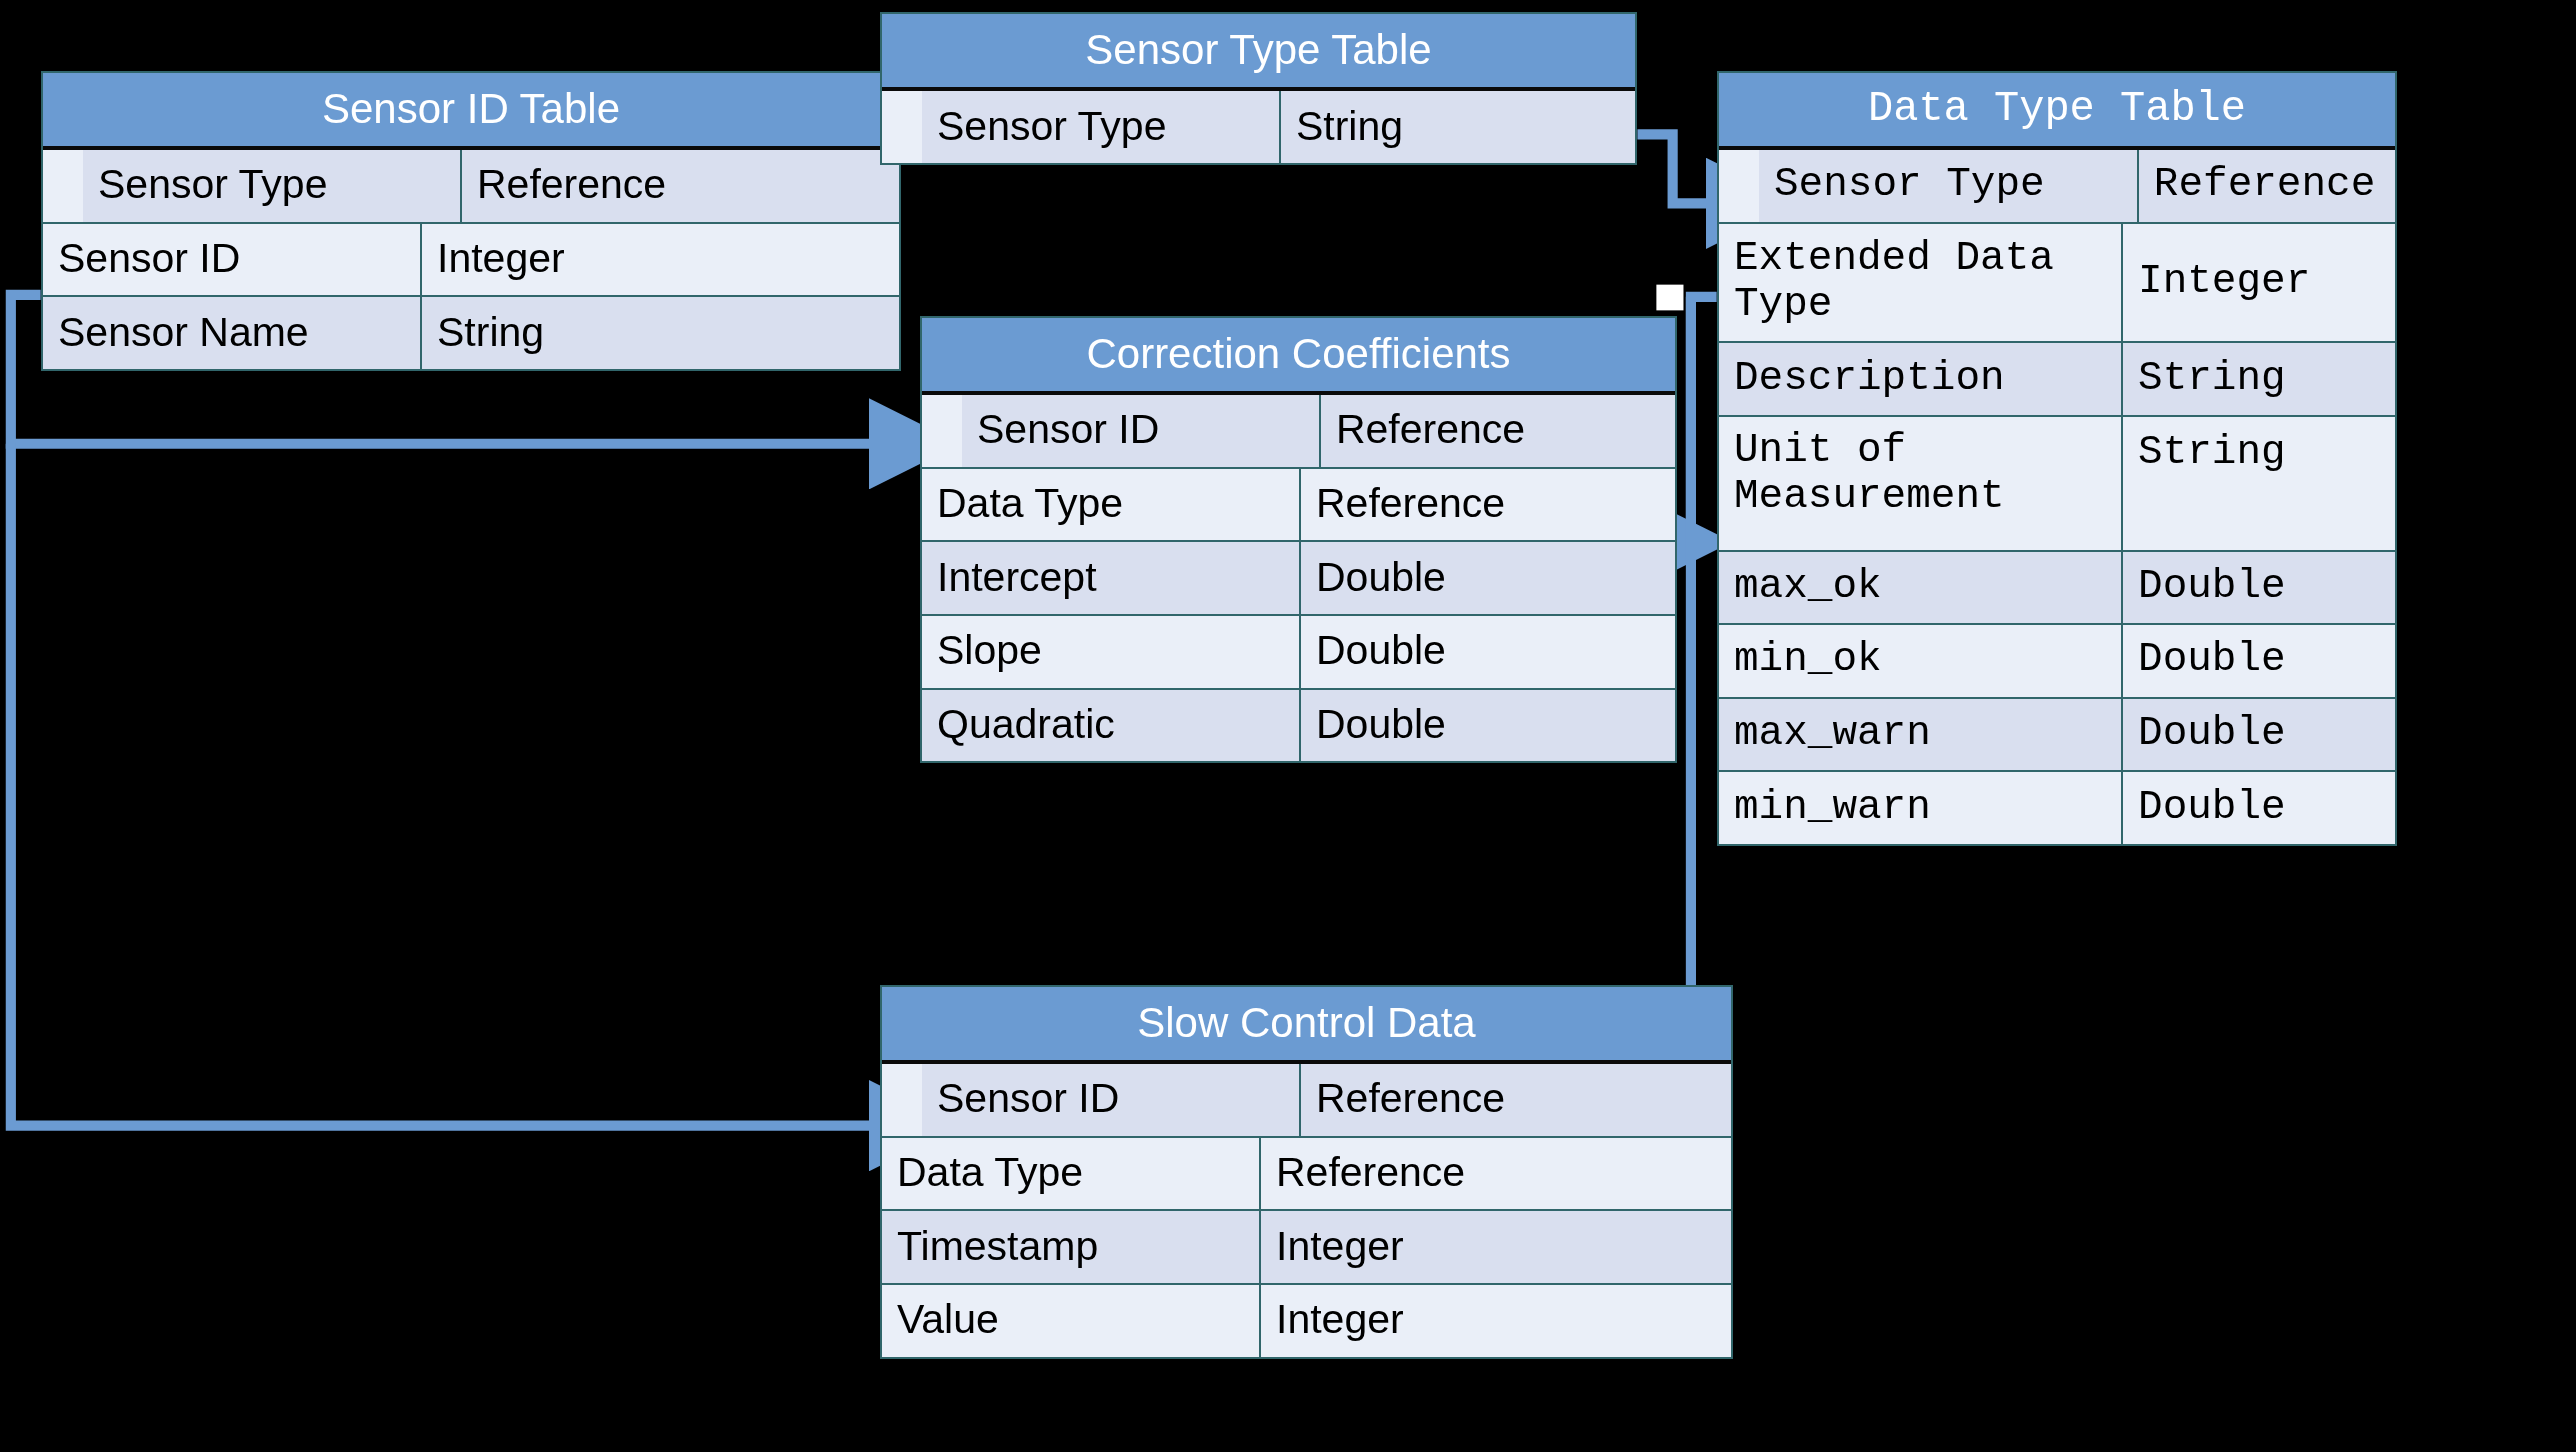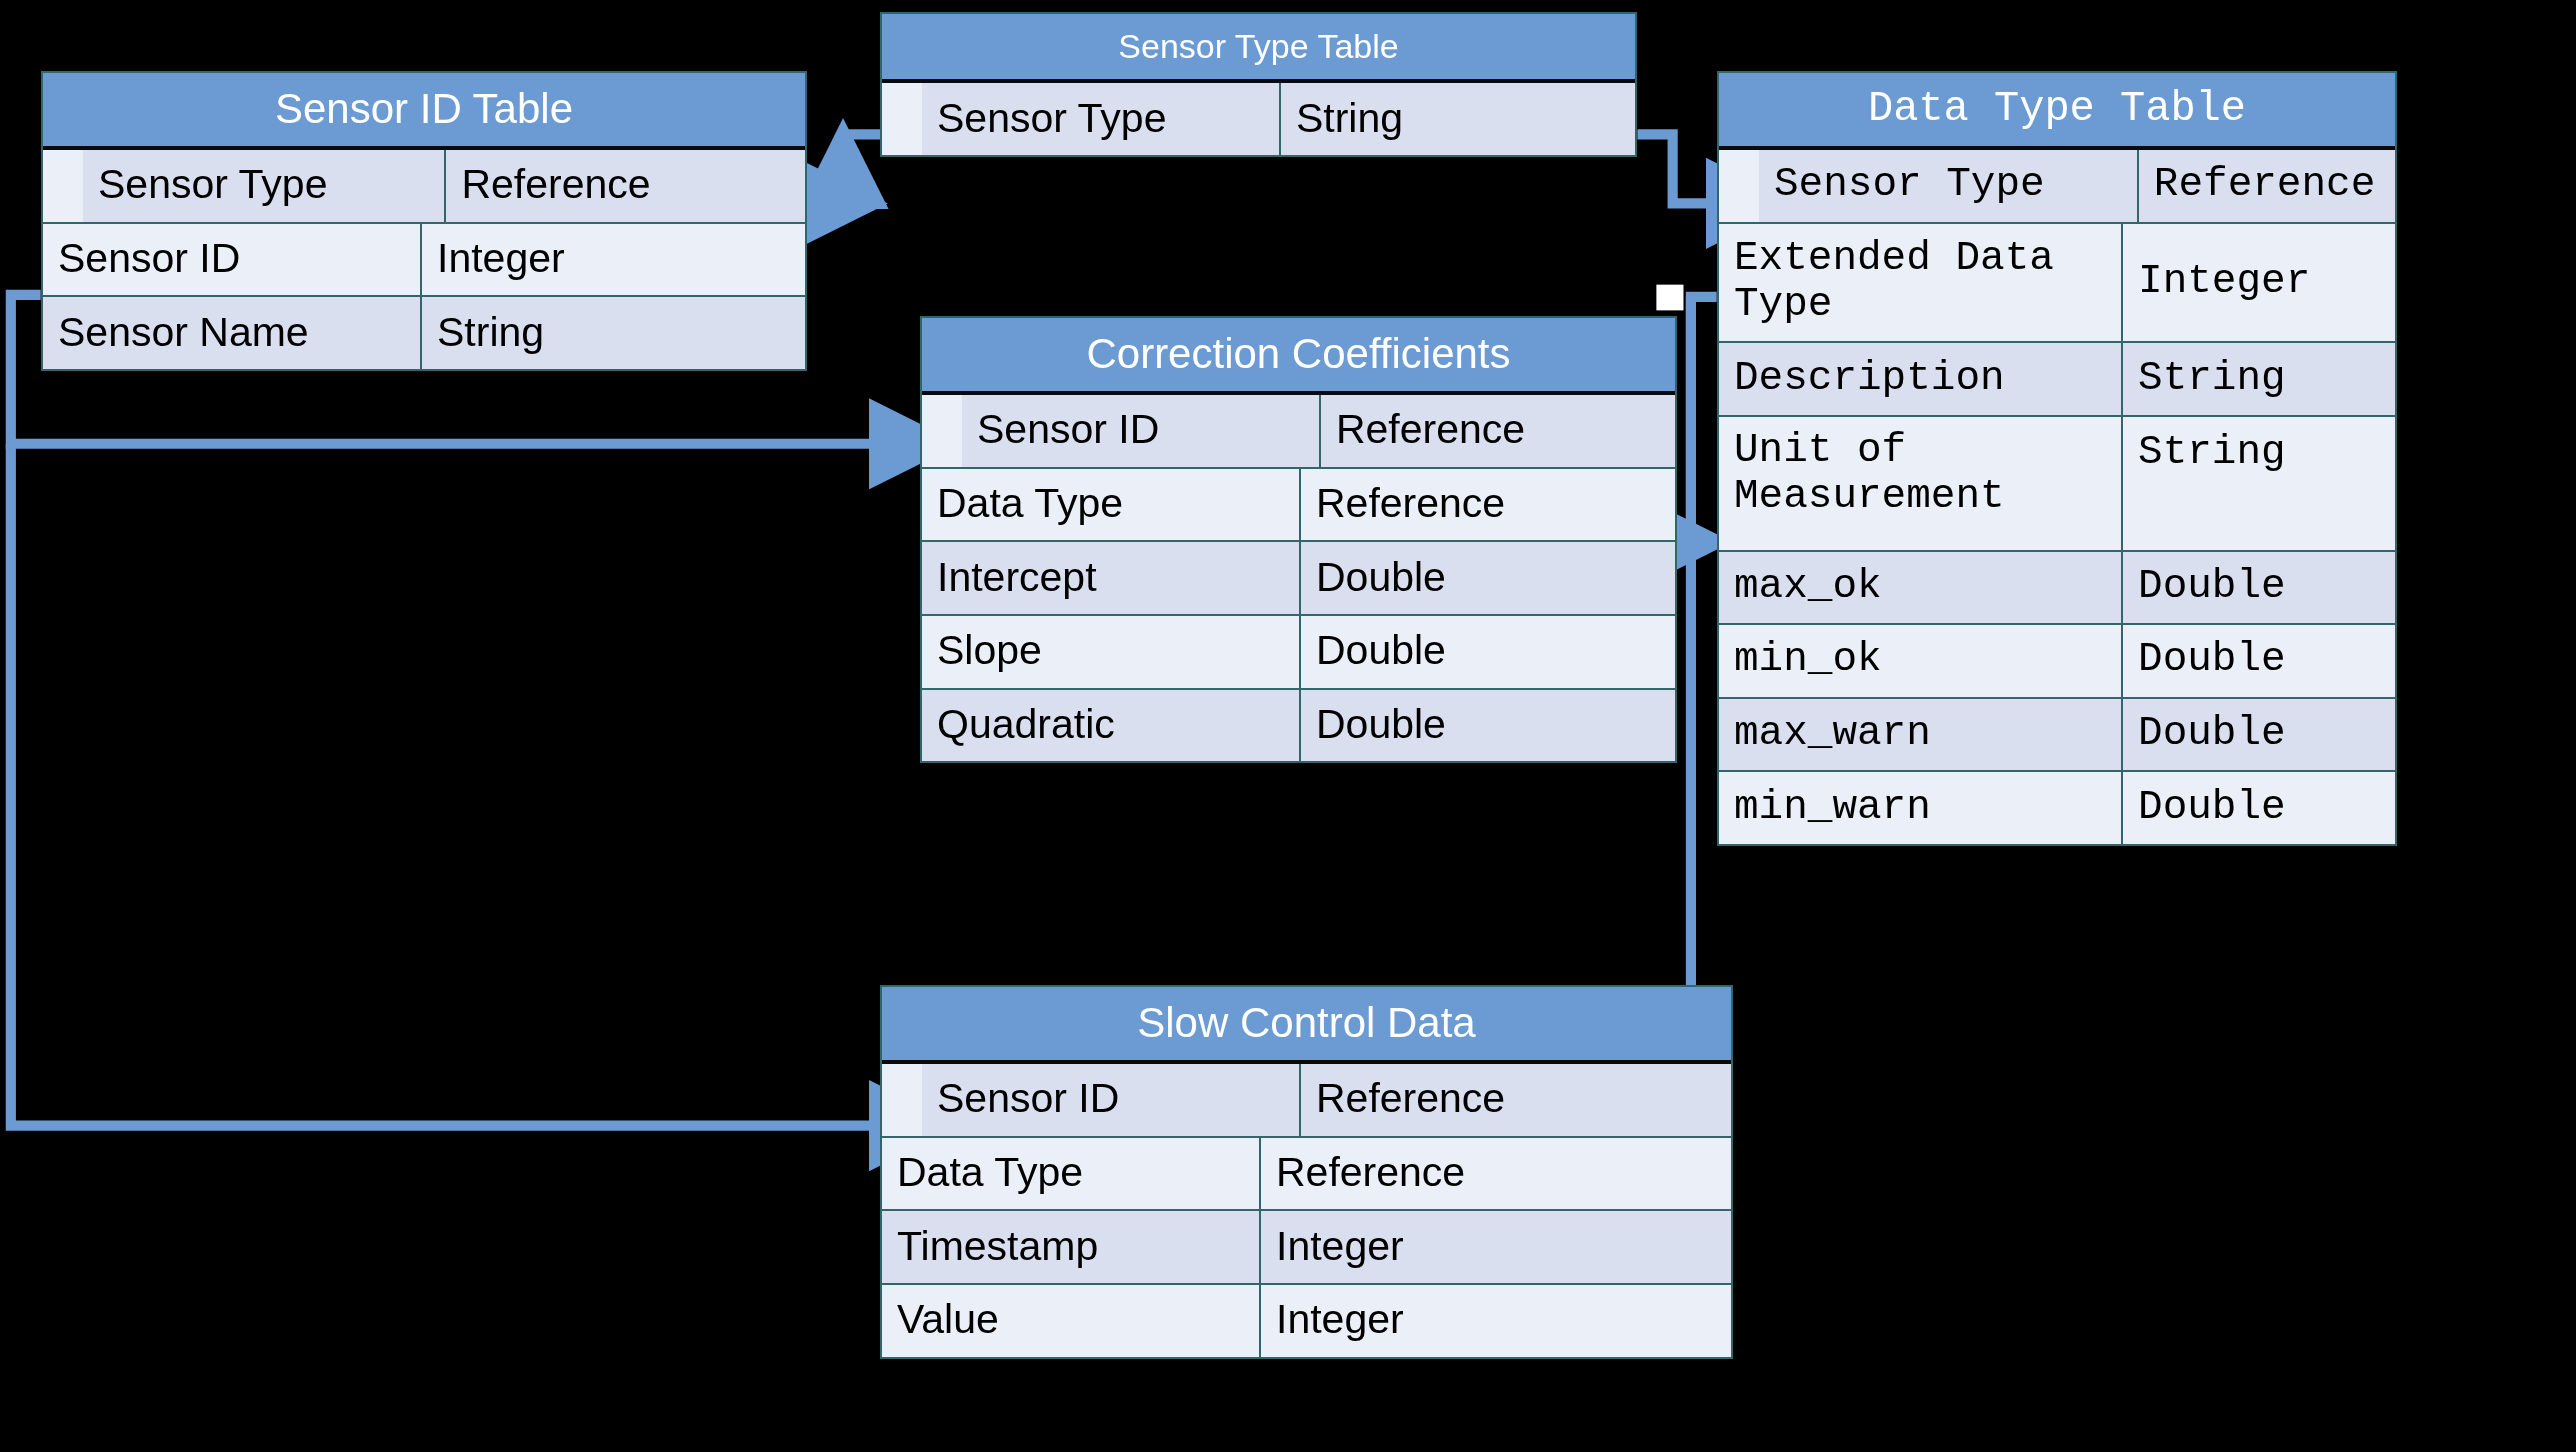--- a/index.html
+++ b/index.html
@@ -89,27 +89,27 @@
   .t-correction .cell.name { width: 379px; }
   .t-correction .cell.type { width: 374px; }
 
   .t-slow       .cell.name { width: 379px; }
   .t-slow       .cell.type { width: 374px; }
 
   .t-datatype   .cell.name { width: 508px; }
   .t-datatype   .cell.type { width: 340px; }
 
   
-  #tbl-sensor-id      { left: 41px;   top: 71px;  width: 766px; }
+  #tbl-sensor-id      { left: 41px;   top: 71px;  width: 860px; }
   #tbl-sensor-type    { left: 880px; top: 12.2px;   width: 757px; }
   #tbl-correction     { left: 920px; top: 316px;  width: 757px; }
   #tbl-slow-control   { left: 880px; top: 985px; width: 853px; }
   #tbl-data-type      { left: 1717px; top: 71px;  width: 680px; font-family: Liberation Mono, monospace; }
 
-  #tbl-sensor-type  .table-title { font-size: 34px; }
+  #tbl-sensor-type  .table-title { font-size: 42px; }
 </style>
 </head>
 <body>
 
 <div id="stage">
 
   <svg id="connectors" viewBox="0 0 3804 2145" width="2576" height="1453">
     <defs>
       <marker id="arrowL" markerWidth="9" markerHeight="9" refX="8.4" refY="4.5" orient="auto" markerUnits="strokeWidth">
         <path d="M 9,0 L 9,9 L 0,4.5 z" fill="#6b9bd2"></path>

